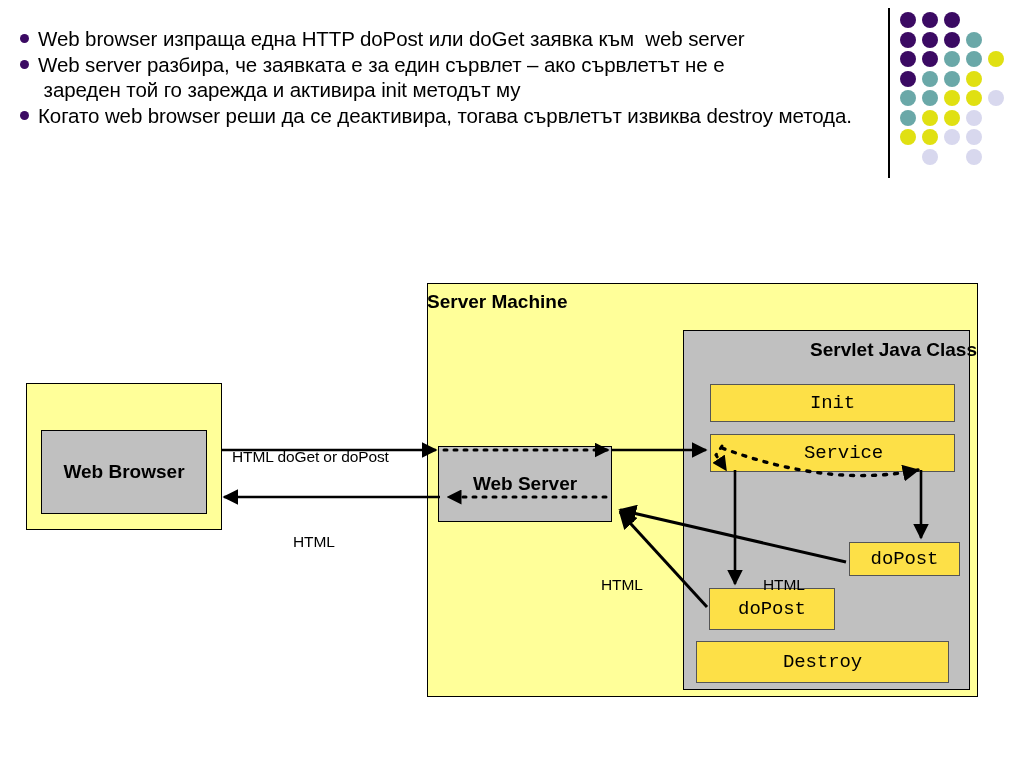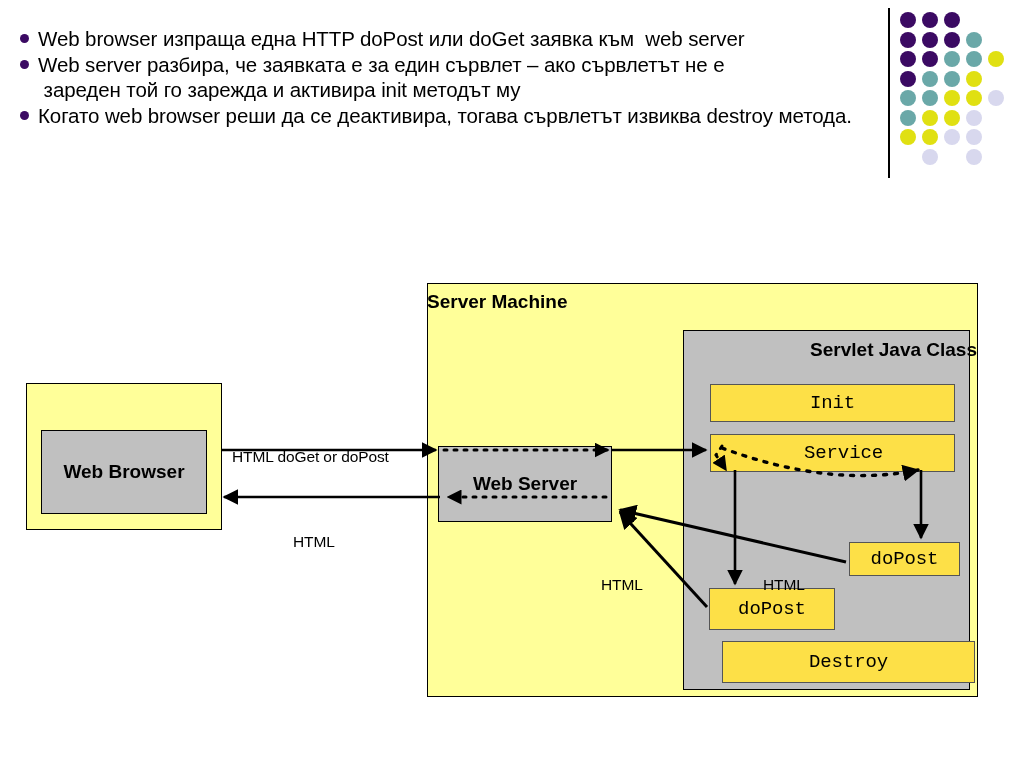--- a/index.html
+++ b/index.html
@@ -133,21 +133,21 @@
                           text-align: left; font-weight: bold; font-size: 19px; }
 
   #servlet-class   { left: 683px; top: 330px; width: 287px; height: 360px; }
   #servlet-class-title { position: absolute; top: 339px; left: 683px; width: 294px;
                          text-align: right; font-weight: bold; font-size: 19px; }
 
   #init-box    { left: 710px; top: 384px; width: 245px; height: 38px; }
   #service-box { left: 710px; top: 434px; width: 245px; height: 38px; padding-left: 22px; }
   #dopost-box  { left: 849px; top: 542px; width: 111px; height: 34px; }
   #doget-box   { left: 709px; top: 588px; width: 126px; height: 42px; }
-  #destroy-box { left: 722px; top: 641px; width: 253px; height: 42px; }
+  #destroy-box { left: 696px; top: 641px; width: 253px; height: 42px; }
 
   #client-machine  { left: 26px; top: 383px; width: 196px; height: 147px; }
   #client-machine-title { position: absolute; top: 392px; left: 26px; width: 196px;
                           text-align: center; font-weight: bold; font-size: 19px; }
   #web-browser { left: 41px; top: 430px; width: 166px; height: 84px; }
 
   #web-server  { left: 438px; top: 446px; width: 174px; height: 76px; }
 
   .edge-label {
     position: absolute;

